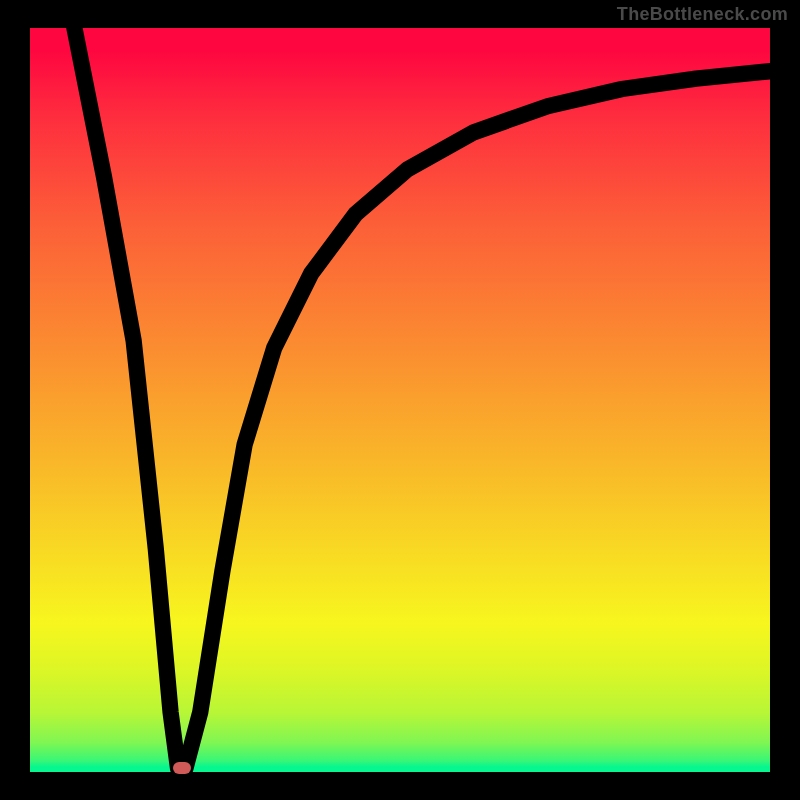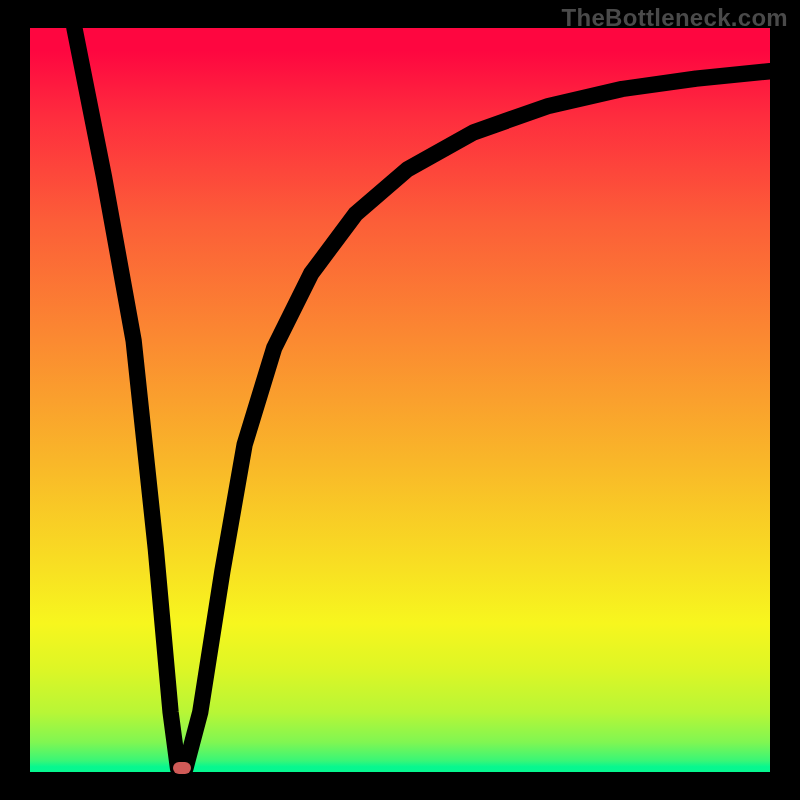--- a/index.html
+++ b/index.html
@@ -15,21 +15,21 @@
     position: relative;
     width: 800px;
     height: 800px;
     background: #000;
   }
   .watermark {
     position: absolute;
     top: 4px;
     right: 12px;
     color: #4a4a4a;
-    font-size: 24px;
+    font-size: 18px;
     font-weight: 600;
     letter-spacing: 0.3px;
     z-index: 5;
     text-align: right;
   }
   .plot {
     position: absolute;
     
     left: 30px;
     top: 28px;

